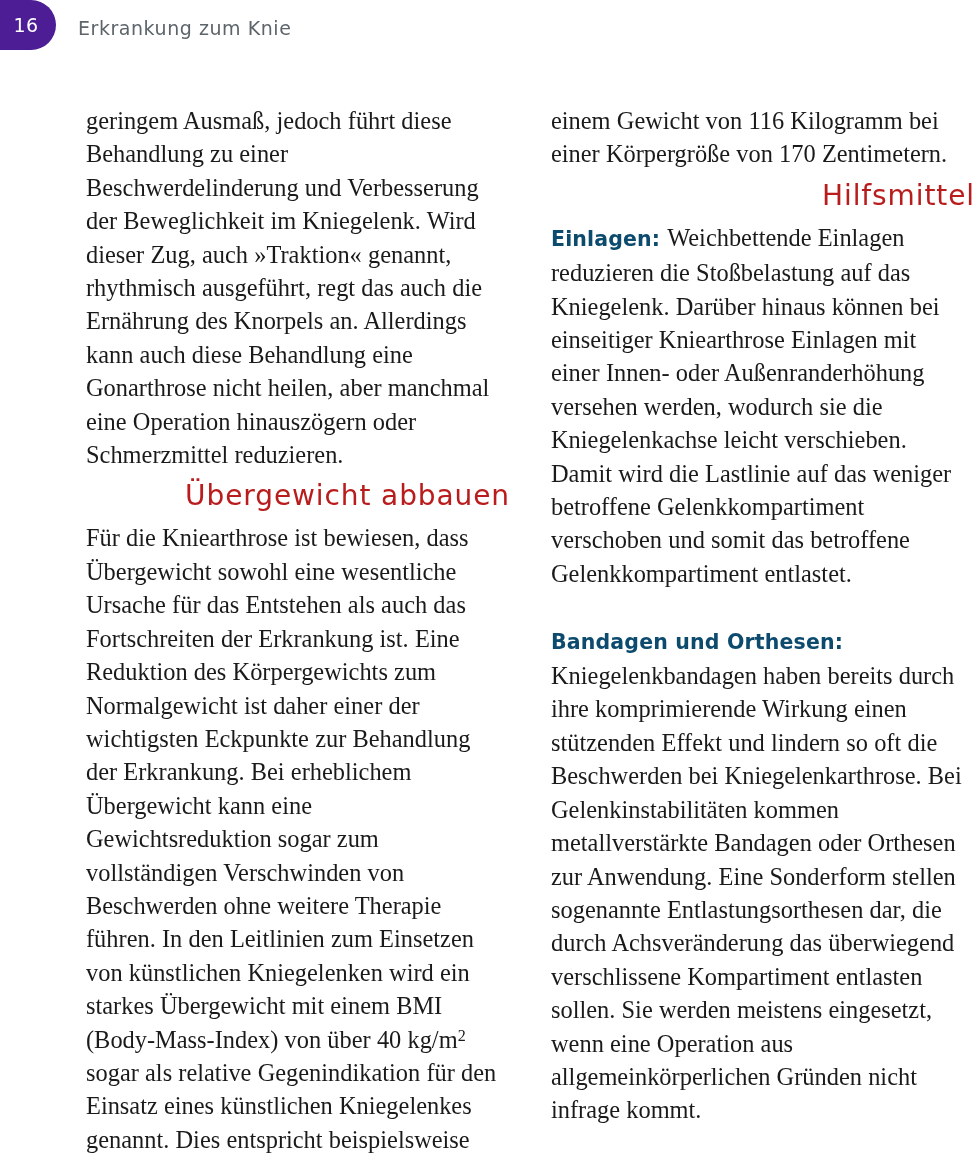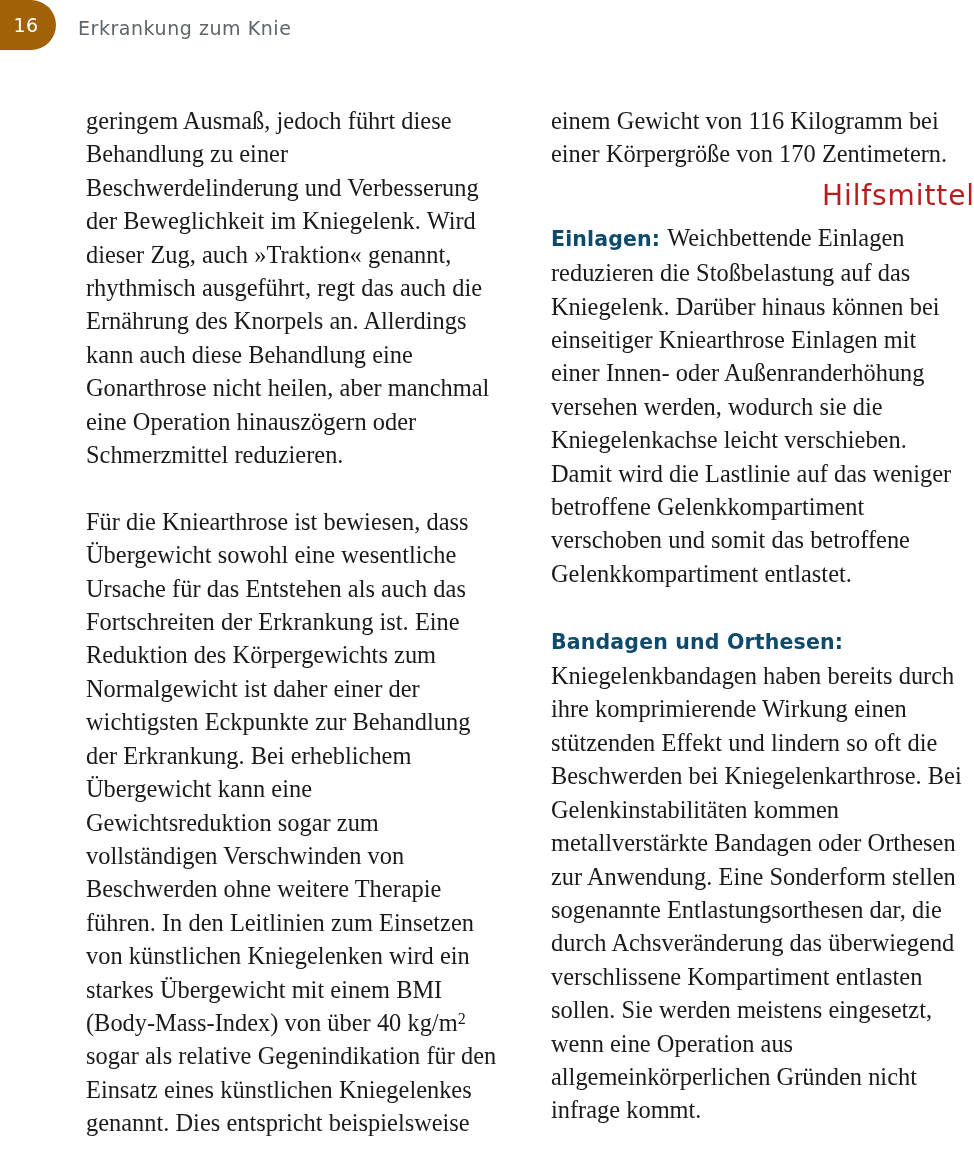--- a/index.html
+++ b/index.html
@@ -23,21 +23,21 @@
     top: 0;
     width: 974px;
     height: 56px;
   }
   .folio-badge {
     position: absolute;
     left: 0;
     top: 0;
     width: 56px;
     height: 50px;
-    background: #a16207;
+    background: #4c1d95;
     border-top-right-radius: 26px;
     border-bottom-right-radius: 26px;
     display: flex;
     align-items: center;
     justify-content: center;
   }
   .folio-number {
     color: #ffffff;
     font-family: "DejaVu Sans", sans-serif;
     font-size: 19px;
@@ -128,20 +128,21 @@
     <span class="folio-number">16</span>
   </div>
   <div class="running-title">Erkrankung zum Knie</div>
 </div>
 
 <div class="columns">
 
   <div class="column column-left">
     <p class="body-text">geringem Ausmaß, jedoch führt diese Behandlung zu einer Beschwerdelinderung und Verbesserung der Beweglichkeit im Kniegelenk. Wird dieser Zug, auch »Traktion« genannt, rhythmisch ausgeführt, regt das auch die Ernährung des Knorpels an. Allerdings kann auch diese Behandlung eine Gonarthrose nicht heilen, aber manchmal eine Operation hinauszögern oder Schmerzmittel reduzieren.</p>
 
+    <h2 class="section-heading heading-block-left">Übergewicht abbauen</h2>
 
     <p class="body-text"><span>Für die Kniearthrose ist bewiesen, dass Übergewicht sowohl eine wesentliche Ursache für das Entstehen als auch das Fortschreiten der Erkrankung ist. Eine Reduktion des Körpergewichts zum Normalgewicht ist daher einer der wichtigsten Eckpunkte zur Behandlung der Erkrankung. Bei erheblichem Übergewicht kann eine Gewichtsreduktion sogar zum vollständigen Verschwinden von Beschwerden ohne weitere Therapie führen. In den Leitlinien zum Einsetzen von künstlichen Kniegelenken wird ein starkes Übergewicht mit einem BMI (Body-Mass-Index) von über 40 kg/m</span><sup class="unit-exp">2</sup><span> sogar als relative Gegenindikation für den Einsatz eines künstlichen Kniegelenkes genannt. Dies entspricht beispielsweise</span></p>
   </div>
 
   <div class="column column-right">
     <p class="body-text">einem Gewicht von 116 Kilogramm bei einer Körpergröße von 170 Zentimetern.</p>
 
     <h2 class="section-heading heading-block-right">Hilfsmittel</h2>
 
     <p class="body-text"><span class="lead-label">Einlagen:</span><span class="lead-gap"></span><span>Weichbettende Einlagen reduzieren die Stoßbelastung auf das Kniegelenk. Darüber hinaus können bei einseitiger Kniearthrose Einlagen mit einer Innen- oder Außenranderhöhung versehen werden, wodurch sie die Kniegelenkachse leicht verschieben. Damit wird die Lastlinie auf das weniger betroffene Gelenkkompartiment verschoben und somit das betroffene Gelenkkompartiment entlastet.</span></p>

